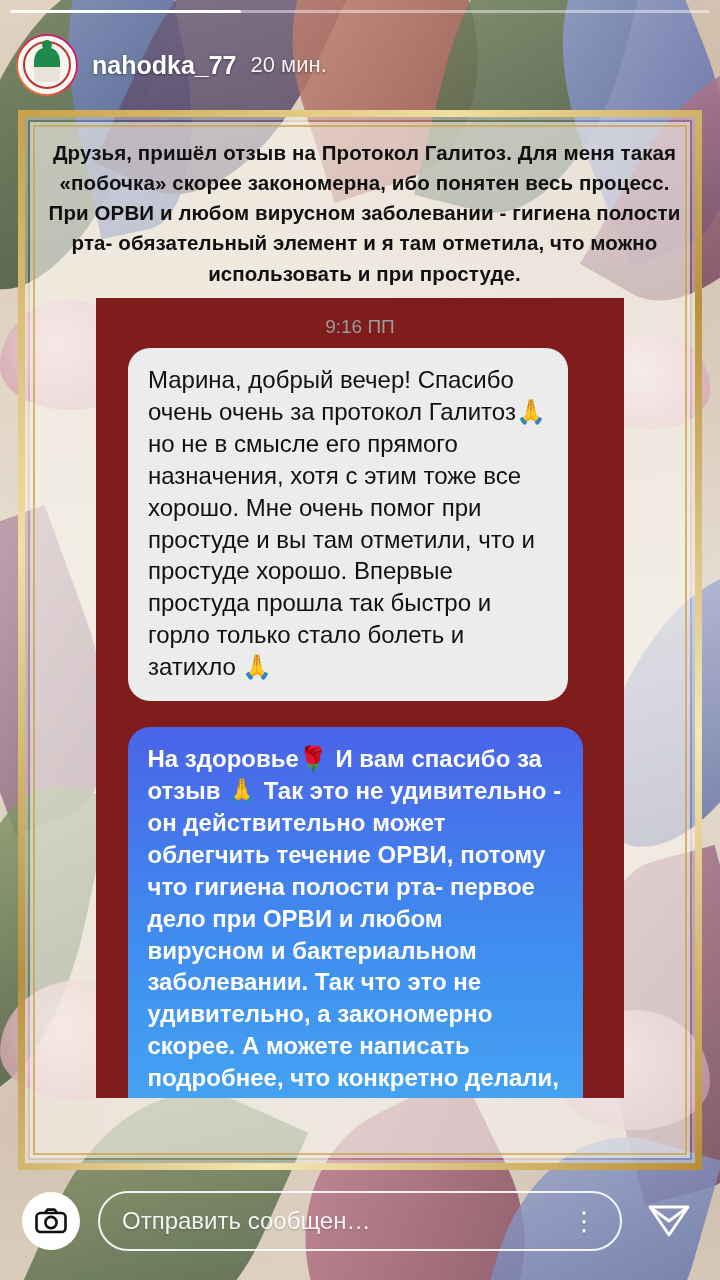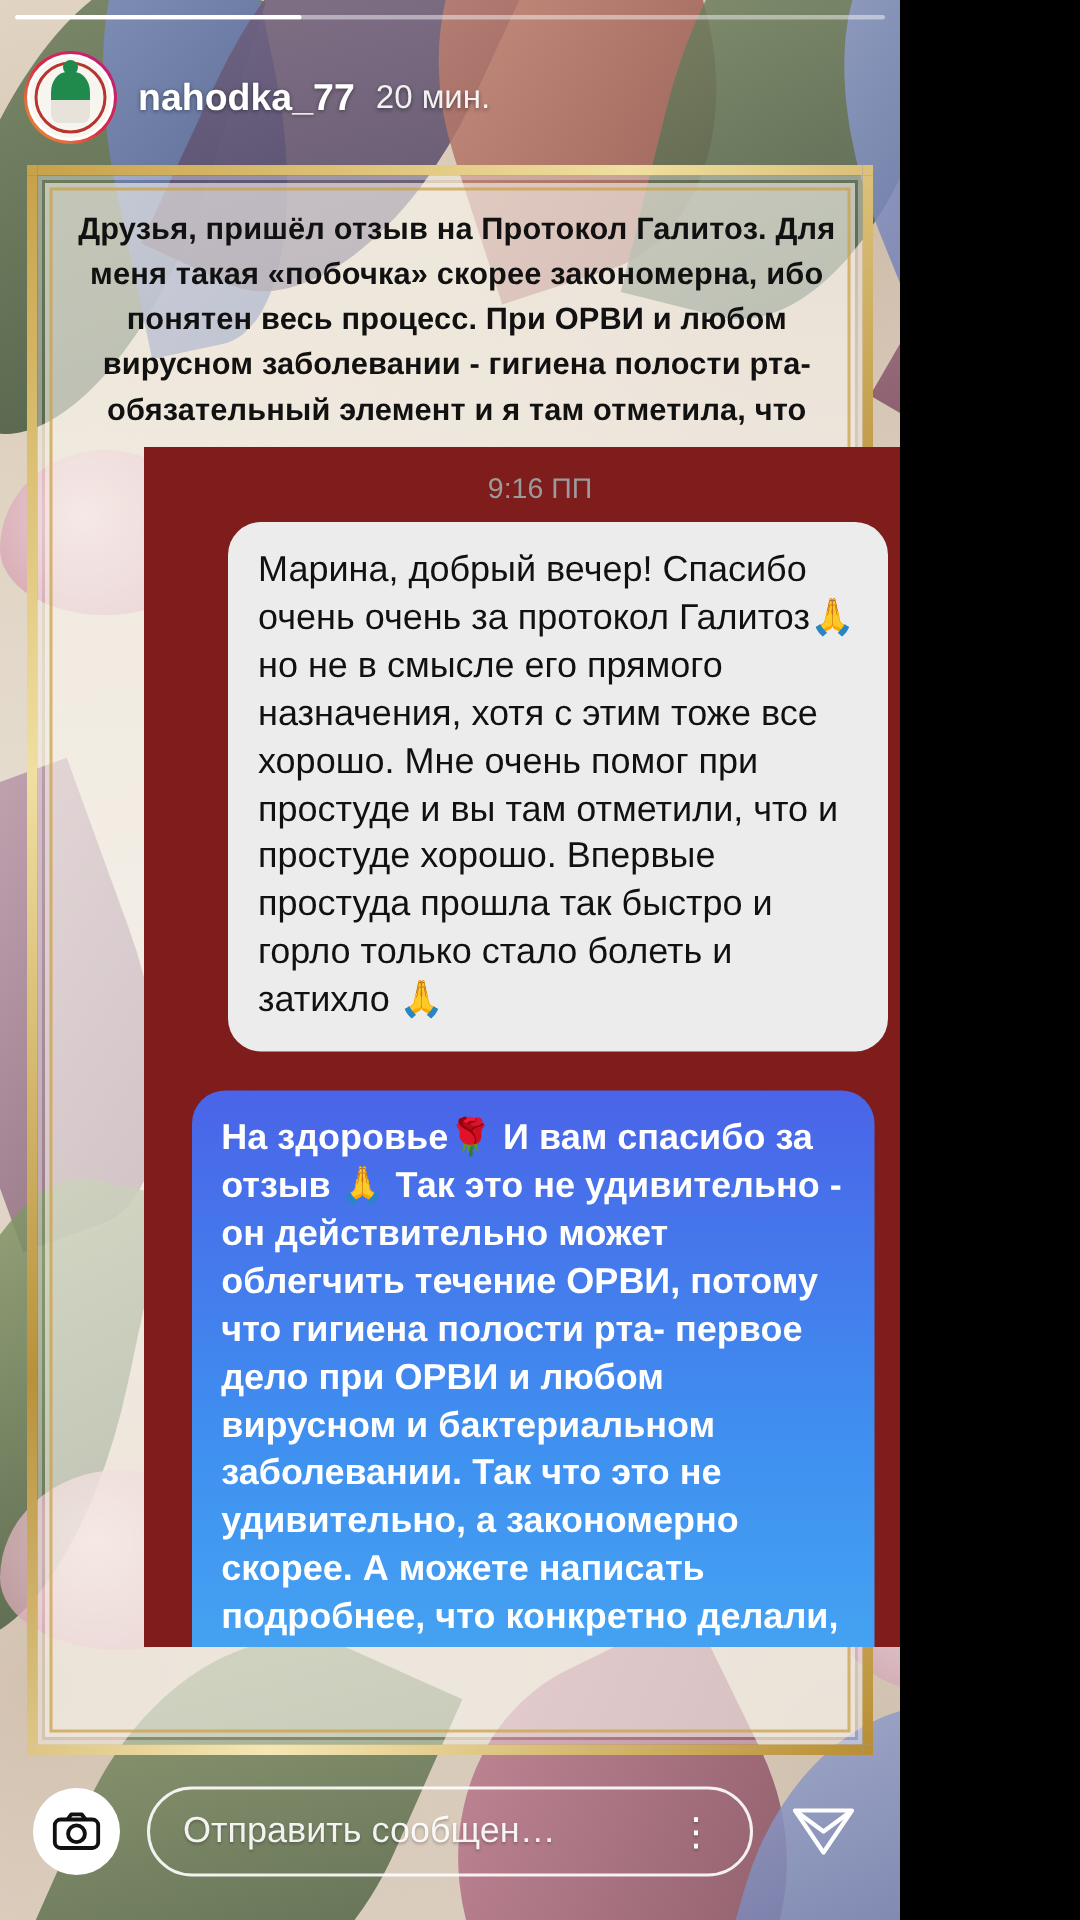--- a/index.html
+++ b/index.html
@@ -5,21 +5,21 @@
   html, body {
     margin: 0;
     padding: 0;
     background: #000;
   }
   body {
     font-family: "Liberation Sans", sans-serif;
   }
   .screen {
     position: relative;
-    width: 600px;
+    width: 720px;
     height: 1280px;
     overflow: hidden;
     background: #e8e3da;
   }
 
   
   .bg-base {
     position: absolute;
     inset: 0;
     background:
@@ -180,21 +180,21 @@
     background: #7f1d1d;
     overflow: hidden;
   }
   .chat-time {
     text-align: center;
     color: #9b9b9b;
     font-size: 19px;
     padding: 18px 0 10px;
   }
   .bubble-row { display: flex; padding: 0 8px; }
-  .bubble-row.left  { justify-content: center; }
+  .bubble-row.left  { justify-content: flex-start; }
   .bubble-row.right { justify-content: center; font-weight: bold; }
   .bubble {
     max-width: 400px;
     border-radius: 22px;
     padding: 16px 20px 18px;
     font-size: 24px;
     line-height: 1.33;
     word-wrap: break-word;
   }
   .bubble.incoming {

